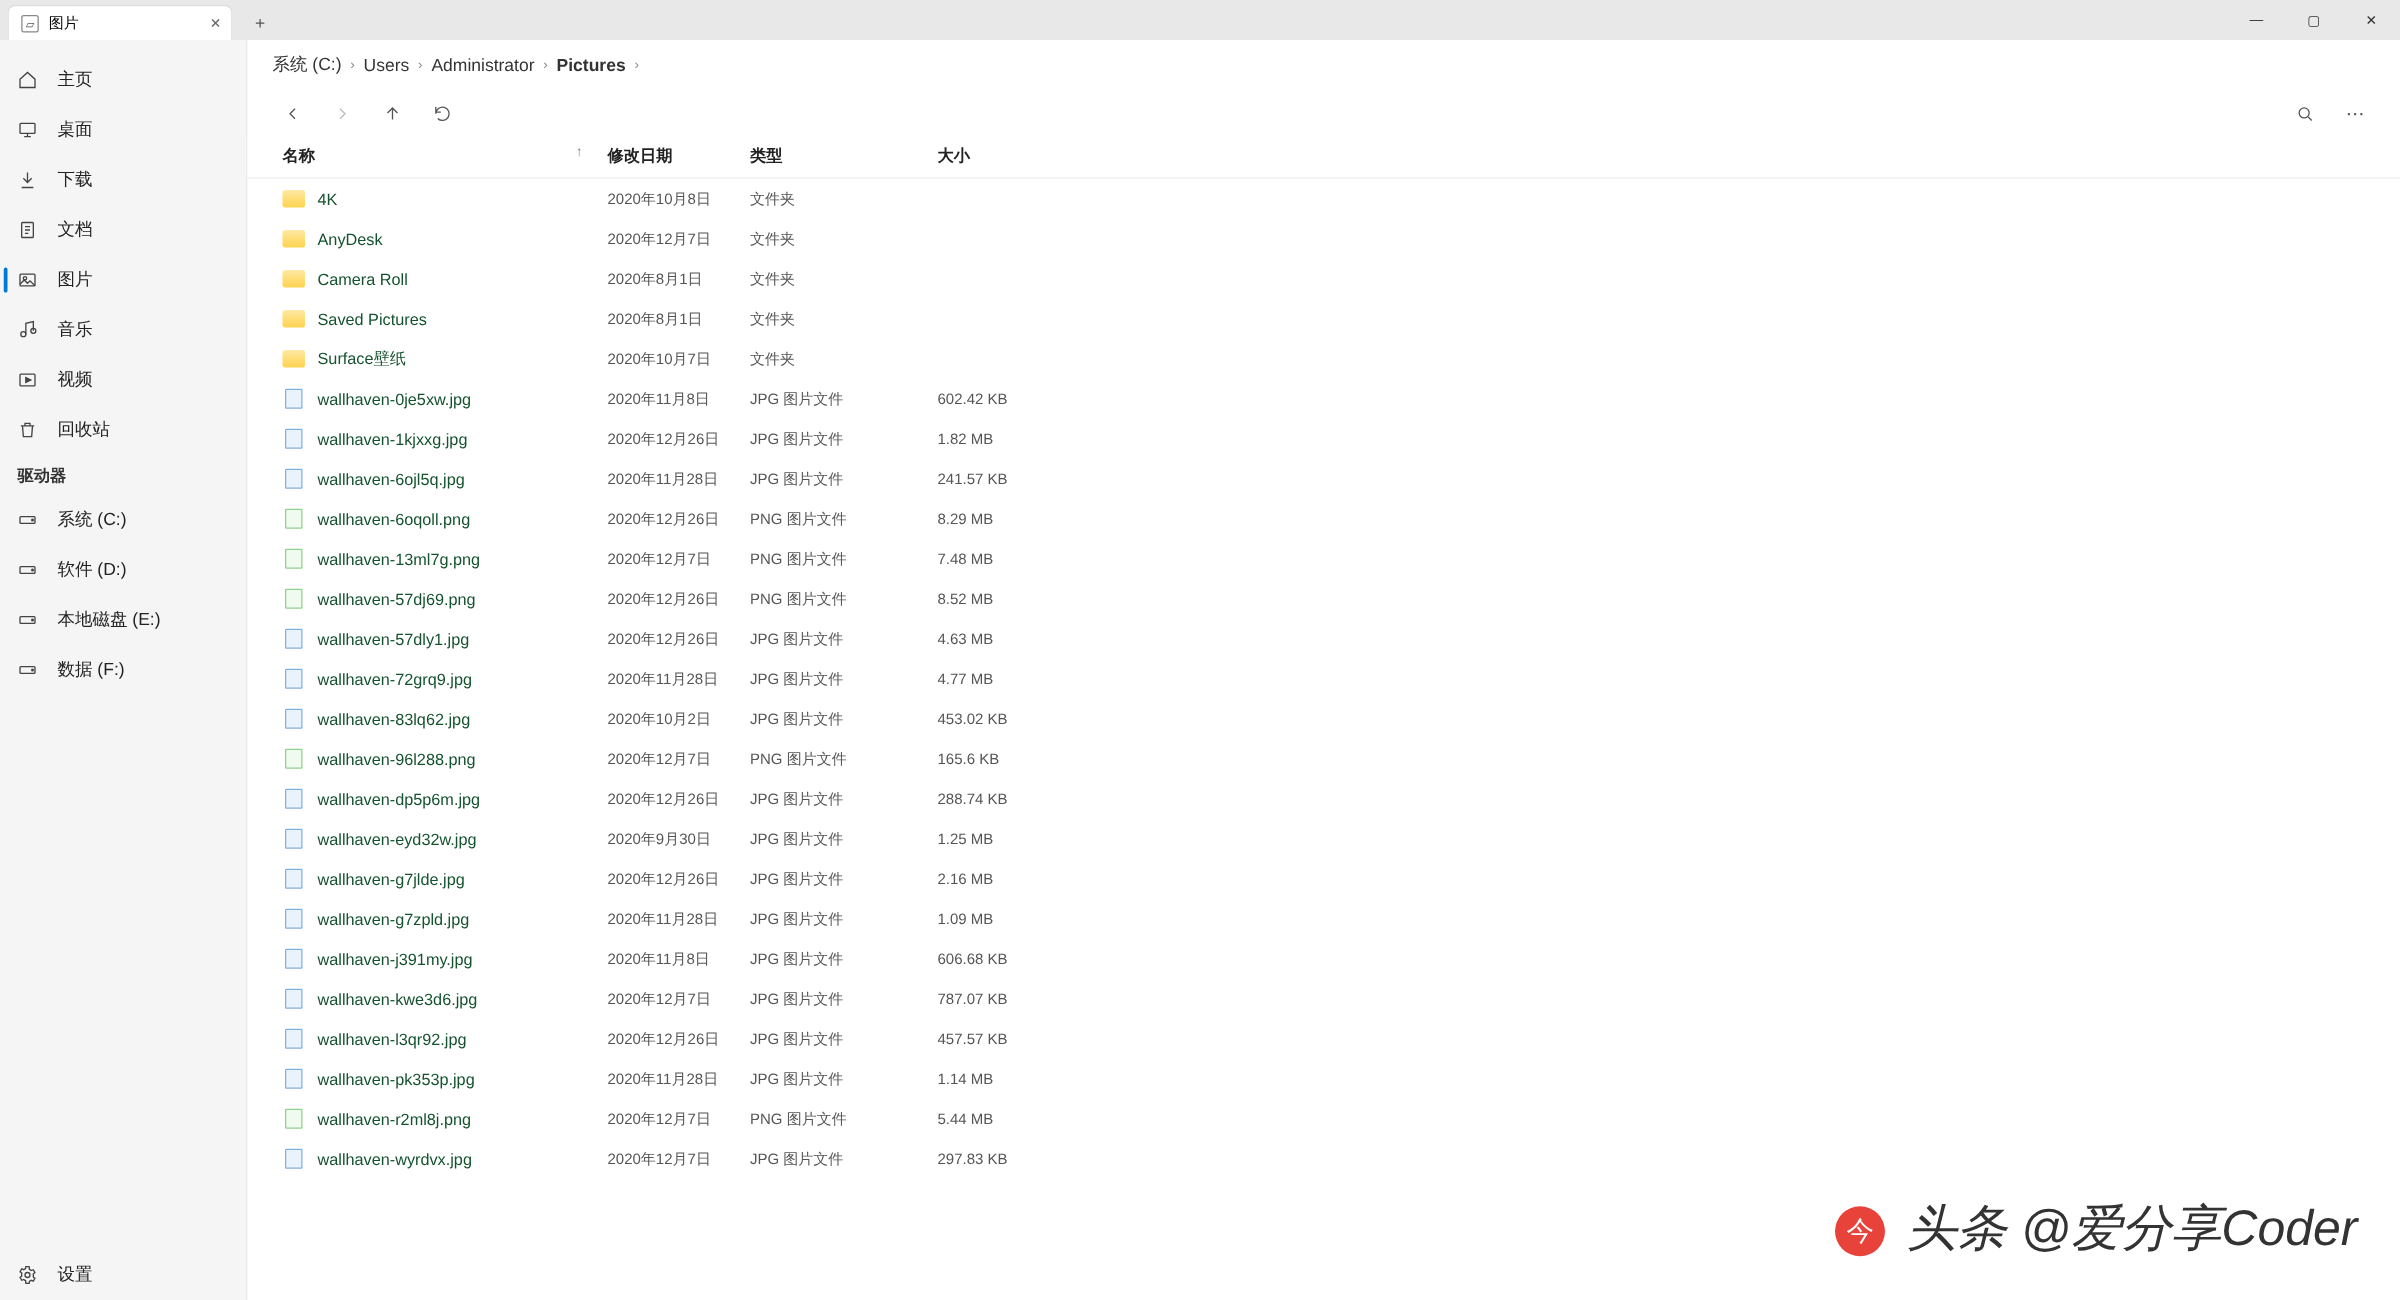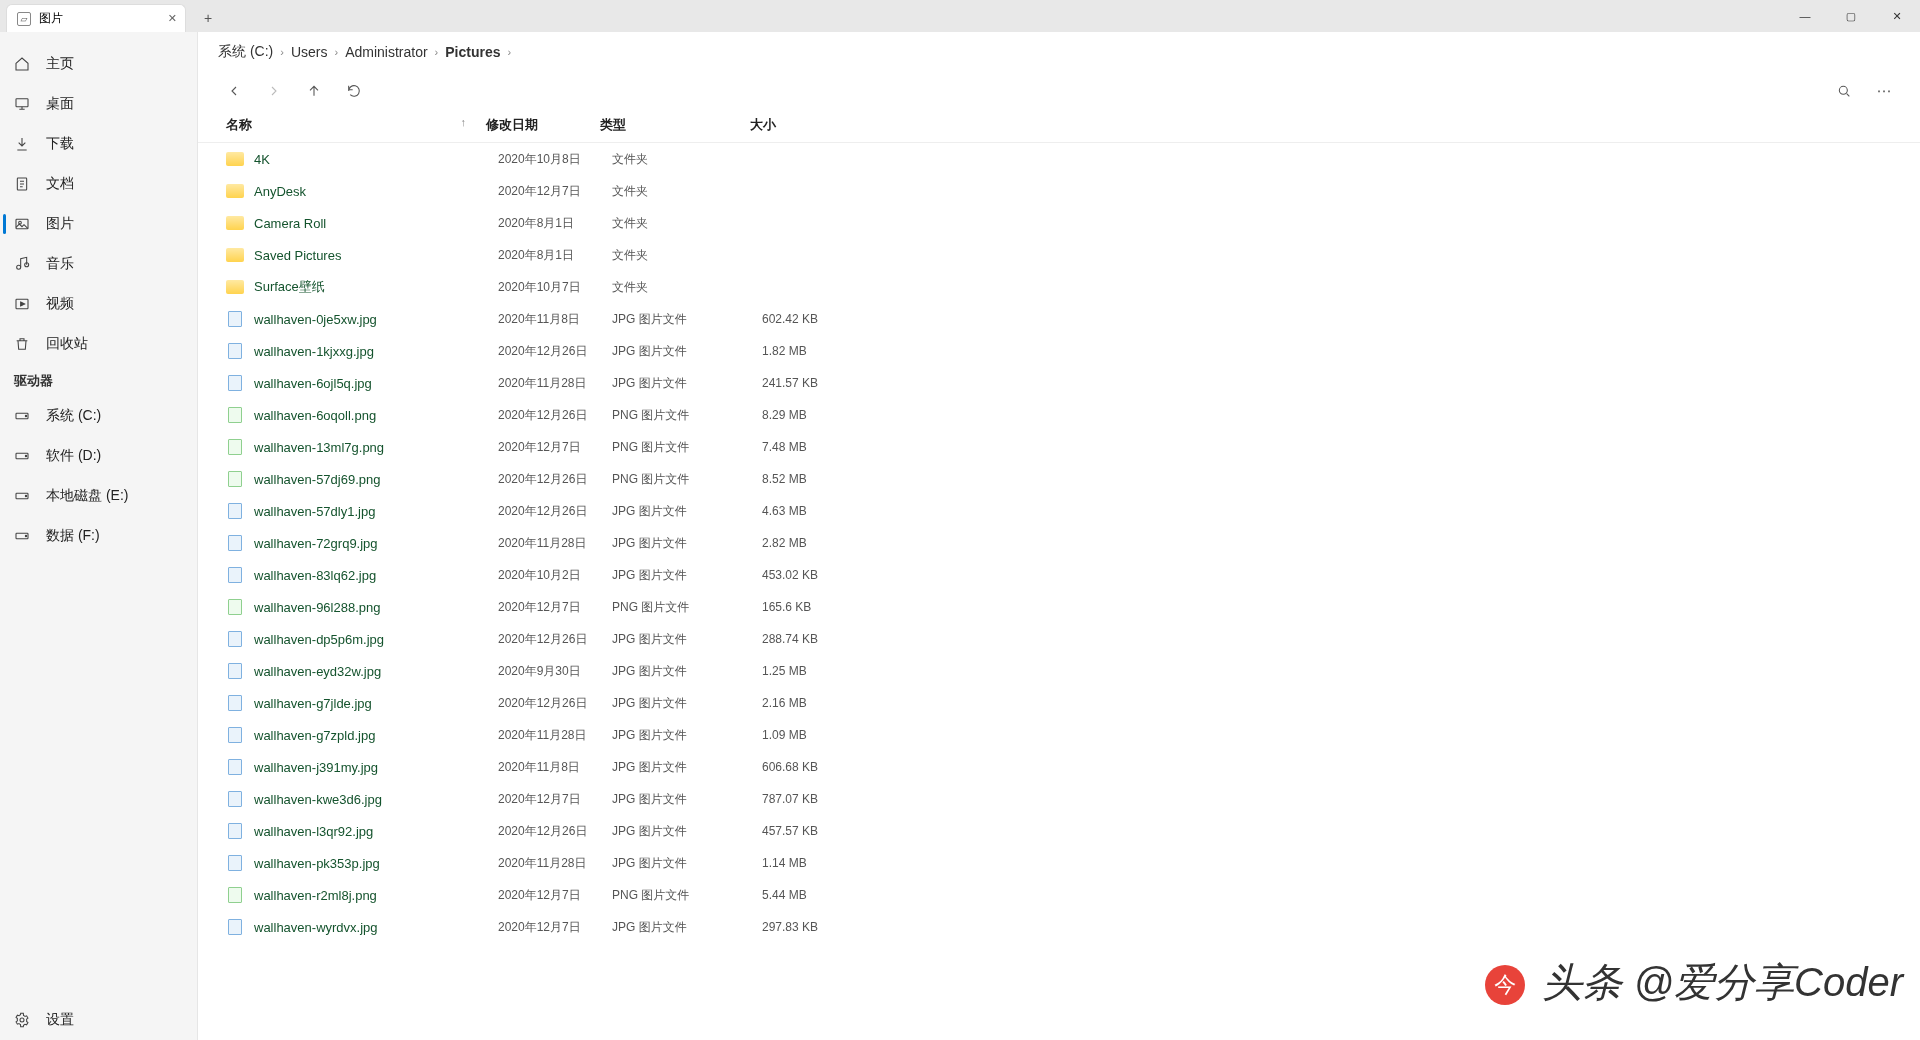--- a/index.html
+++ b/index.html
@@ -37,28 +37,28 @@
 .sort-arrow { position: absolute; right: 20px; color: #888; font-size: 11px; }
 .col-date { width: 114px; }
 .col-type { width: 150px; }
 .col-size { width: 130px; }
 .row { display: flex; align-items: center; padding: 3px 0 3px 28px; font-size: 13px; height: 32px; }
 .file-icn { width: 18px; height: 18px; margin-right: 10px; display: inline-flex; align-items: center; justify-content: center; font-size: 13px; }
 .folder-icn { background: linear-gradient(#ffe9a2,#ffd34e); border-radius: 2px; width: 18px; height: 14px; }
 .jpg-icn, .png-icn { width: 14px; height: 16px; border: 1px solid #7fb1e0; background: #eaf3fb; border-radius: 1px; position: relative; }
 .png-icn { border-color: #8fd08f; background: #eefbee; }
 .r-name { width: 232px; color: #14532d; }
-.r-date { width: 114px; color: #555; font-size: 12px; margin-left: 12px; }
+.r-date { width: 114px; color: #555; font-size: 12px; }
 .r-type { width: 150px; color: #555; font-size: 12px; }
 .r-size { width: 130px; color: #555; font-size: 12px; }
 
 .status { height: 26px; border-top: 1px solid #e6e6e6; display: flex; align-items: center; padding: 0 12px; font-size: 12px; color: #444; justify-content: space-between; }
 .view-btns { display: flex; gap: 10px; color: #555; font-size: 13px; }
 
-.watermark { position: absolute; right: 17px; bottom: 30px; font-size: 40px; color: #333; font-style: italic; pointer-events: none; }
+.watermark { position: absolute; right: 34px; bottom: 30px; font-size: 40px; color: #333; font-style: italic; pointer-events: none; }
 .wm-logo { display: inline-flex; width: 40px; height: 40px; border-radius: 50%; background: #e8433a; color: #fff; align-items: center; justify-content: center; font-size: 22px; font-style: normal; vertical-align: middle; margin-right: 6px; }
 svg { width: 16px; height: 16px; stroke: currentColor; fill: none; stroke-width: 1.6; }
 </style>
 </head>
 <body>
 
 <div class="titlebar">
   <div class="tab">
     <span class="icn">▱</span>
     <span>图片</span>
@@ -357,21 +357,21 @@
             <span class="r-type">JPG 图片文件</span>
             <span class="r-size">4.63 MB</span>
           </div>
           <div class="row">
             <span class="file-icn">
               <span class="jpg-icn"></span>
             </span>
             <span class="r-name">wallhaven-72grq9.jpg</span>
             <span class="r-date">2020年11月28日</span>
             <span class="r-type">JPG 图片文件</span>
-            <span class="r-size">2.82 MB</span>
+            <span class="r-size">4.77 MB</span>
           </div>
           <div class="row">
             <span class="file-icn">
               <span class="jpg-icn"></span>
             </span>
             <span class="r-name">wallhaven-83lq62.jpg</span>
             <span class="r-date">2020年10月2日</span>
             <span class="r-type">JPG 图片文件</span>
             <span class="r-size">453.02 KB</span>
           </div>

